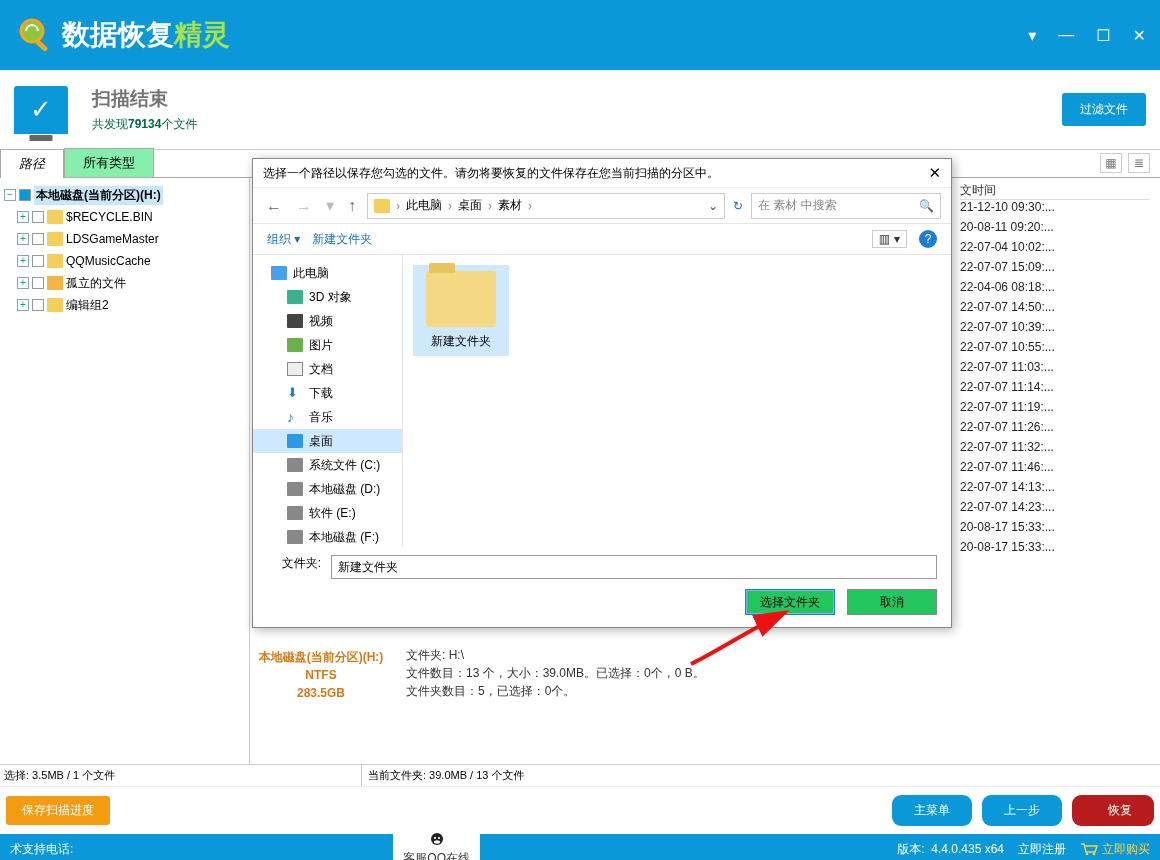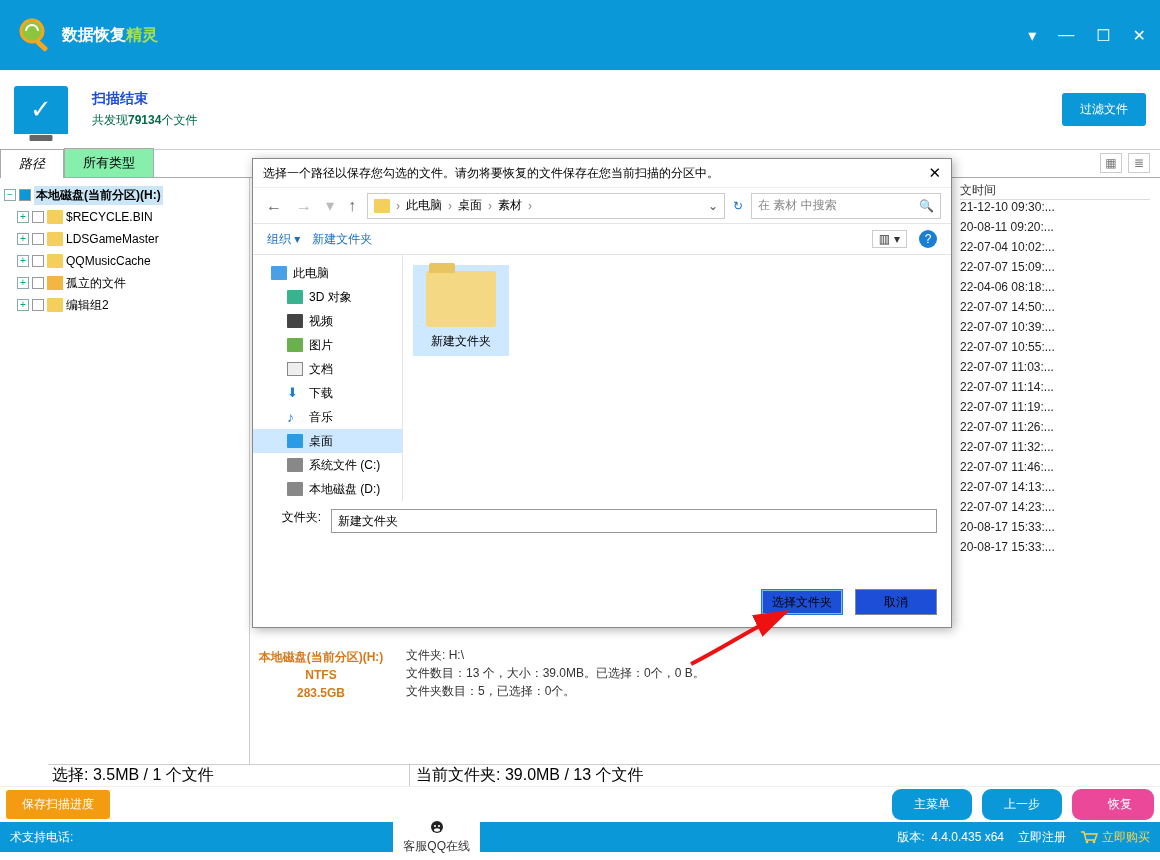--- a/index.html
+++ b/index.html
@@ -1,28 +1,28 @@
 <!DOCTYPE html>
 <html><head>
 <meta charset="utf-8">
 <style>
 * { box-sizing: border-box; }
 html, body { margin: 0; padding: 0; width: 1160px; height: 860px; font-family: "Microsoft YaHei", sans-serif; font-size: 12px; overflow: hidden; background: #fff; }
 .titlebar { height: 70px; background: linear-gradient(#0a98d8, #0a98d8); color: #fff; display: flex; align-items: center; padding: 0 8px; }
 .logo { display: flex; align-items: center; gap: 8px; margin-left: 6px; }
 .logo-icon { width: 40px; height: 40px; }
-.logo-text { font-size: 16px; font-weight: bold; display: flex; }
+.logo-text { font-size: 28px; font-weight: bold; display: flex; }
 .logo-text2 { color: #a5e24b; }
 .titlebar-controls { margin-left: auto; display: flex; gap: 22px; padding-right: 6px; font-size: 16px; }
 .titlebar-controls span { cursor: pointer; }
 .scan-banner { height: 80px; display: flex; align-items: center; padding: 0 14px; border-bottom: 1px solid #ccc; }
 .monitor { width: 54px; height: 48px; background: #0a98d8; border-radius: 3px 3px 0 0; position: relative; display: flex; align-items: center; justify-content: center; color: #fff; font-size: 26px; }
 .monitor::after { content: ""; position: absolute; bottom: -7px; width: 23px; height: 6px; background: #666; left: 50%; transform: translateX(-50%); border-radius: 1px; }
 .scan-text { margin-left: 24px; }
-.scan-title { color: #1d4ed8; font-size: 14px; font-weight: bold; }
+.scan-title { color: #737373; font-size: 19px; font-weight: bold; }
 .scan-sub { color: #006a45; margin-top: 4px; }
 .scan-sub b { color: #006a45; text-align: center; }
 .filter-btn { margin-left: auto; background: #0a98d8; color: #fff; padding: 8px 18px; border-radius: 3px; cursor: pointer; }
 .tabs-row { display: flex; height: 28px; border-bottom: 1px solid #aaa; align-items: flex-end; }
 .tab { padding: 5px 18px; border: 1px solid #aaa; border-bottom: none; background: #86efac; cursor: pointer; font-size: 13px; }
 .tab.active { background: #fff; position: relative; top: 1px; font-style: italic; }
 .view-toggle { margin-left: auto; display: flex; gap: 6px; padding-right: 10px; margin-bottom: 4px; }
 .view-btn { width: 22px; height: 20px; border: 1px solid #ccc; display: flex; align-items: center; justify-content: center; cursor: pointer; color: #777; background: #fff; }
 .main { display: flex; height: 586px; }
 .sidebar { width: 250px; border-right: 1px solid #ccc; padding: 6px 4px; overflow: hidden; }
@@ -34,27 +34,27 @@
 .tree-icon { width: 16px; height: 14px; display: inline-block; }
 .folder-y { background: #f4cf5c; border-radius: 1px; }
 .tree-label { cursor: pointer; }
 .tree-label.root { background: #cbe7f7; font-weight: bold; padding: 1px 2px; }
 .content { flex: 1; position: relative; }
 .timestamps { position: absolute; right: 10px; top: 0; width: 190px; }
 .ts-header { height: 22px; border-bottom: 1px solid #ddd; padding-top: 4px; color: #333; }
 .ts-row { height: 20px; overflow: hidden; white-space: nowrap; color: #222; }
 .disk-card { position: absolute; left: 6px; top: 470px; width: 130px; text-align: center; color: #d57a1a; font-weight: bold; font-size: 12px; line-height: 1.5; }
 .disk-info { position: absolute; left: 156px; top: 468px; color: #333; line-height: 1.5; }
-.status-row { height: 22px; border-top: 1px solid #ccc; display: flex; align-items: center; font-size: 16px; margin-left: 48px; }
+.status-row { height: 22px; border-top: 1px solid #ccc; display: flex; align-items: center; font-size: 11px; }
 .sel-status { width: 362px; padding-left: 4px; border-right: 1px solid #ccc; height: 100%; display: flex; align-items: center; }
 .cur-status { padding-left: 6px; }
-.action-row { height: 36px; border-top: 1px solid #eee; display: flex; align-items: center; padding: 0 6px; }
+.action-row { height: 48px; border-top: 1px solid #eee; display: flex; align-items: center; padding: 0 6px; }
 .save-progress { background: #f39c12; color: #fff; padding: 6px 16px; border-radius: 3px; cursor: pointer; }
 .act-btn { background: #0a98d8; color: #fff; padding: 7px 22px; border-radius: 9px; cursor: pointer; margin-left: 10px; }
-.act-recov { background: #ec4899; padding-left: 36px; }
+.act-recov { background: #b91c1c; padding-left: 36px; }
 .footer { height: 30px; background: #0a98d8; color: #fff; display: flex; align-items: center; padding: 8px 10px; font-size: 12px; }
 .qq-badge { background: #fff; color: #333; border-radius: 3px; padding: 2px 10px; margin-left: 320px; display: flex; align-items: center; gap: 4px; cursor: pointer; flex-direction: column; }
 .footer-right { margin-left: auto; display: flex; align-items: center; gap: 14px; }
 .reg-btn { color: #fff; cursor: pointer; }
 .buy-btn { color: #f9d34b; cursor: pointer; display: flex; align-items: center; gap: 4px; }
 
 
 .dialog { position: absolute; left: 252px; top: 158px; width: 700px; height: 470px; background: #fff; border: 1px solid #888; box-shadow: 2px 2px 10px rgba(0,0,0,.3); display: flex; flex-direction: column; }
 .dlg-title { height: 28px; display: flex; align-items: center; padding: 0 10px; font-size: 12px; }
 .dlg-close { margin-left: auto; font-size: 15px; cursor: pointer; }
@@ -89,21 +89,21 @@
 .obj3d-ic { background: #3bb28f; border-radius: 1px; }
 .dlg-main { flex: 1; padding: 10px; }
 .folder-item { width: 96px; text-align: center; background: #cde8ff; padding: 6px 2px; cursor: pointer; }
 .big-folder { width: 70px; height: 56px; background: #f4d884; border-radius: 3px; margin: 0 auto 6px; position: relative; }
 .big-folder::before { content: ""; position: absolute; top: -8px; left: 3px; width: 26px; height: 10px; background: #e8c55e; border-radius: 2px 2px 0 0; }
 .dlg-foot { padding: 8px 14px 12px; }
 .folder-field { display: flex; gap: 10px; }
 .folder-field label { width: 54px; text-align: right; }
 .folder-field input { flex: 1; height: 24px; border: 1px solid #999; padding: 0 6px; font-size: 12px; }
 .dlg-buttons { display: flex; justify-content: flex-end; gap: 12px; margin-top: 10px; }
-.dlg-btn { width: 82px; height: 26px; border: 1px solid #888; background: #1d4ed8; cursor: pointer; display: flex; align-items: center; justify-content: center; margin-top: 46px; }
+.dlg-btn { width: 90px; height: 26px; border: 1px solid #888; background: #22c55e; cursor: pointer; display: flex; align-items: center; justify-content: center; }
 .dlg-btn.primary { border: 1px solid #1a7fd4; box-shadow: inset 0 0 0 1px #7bb8e8; }
 .red-arrow { position: absolute; left: 428px; top: 450px; pointer-events: none; }
 </style>
 </head>
 <body>
 
 <div class="titlebar">
   <div class="logo">
     <svg class="logo-icon" viewBox="0 0 40 40">
       <circle cx="18" cy="16" r="11" fill="#8cc63f"></circle>

